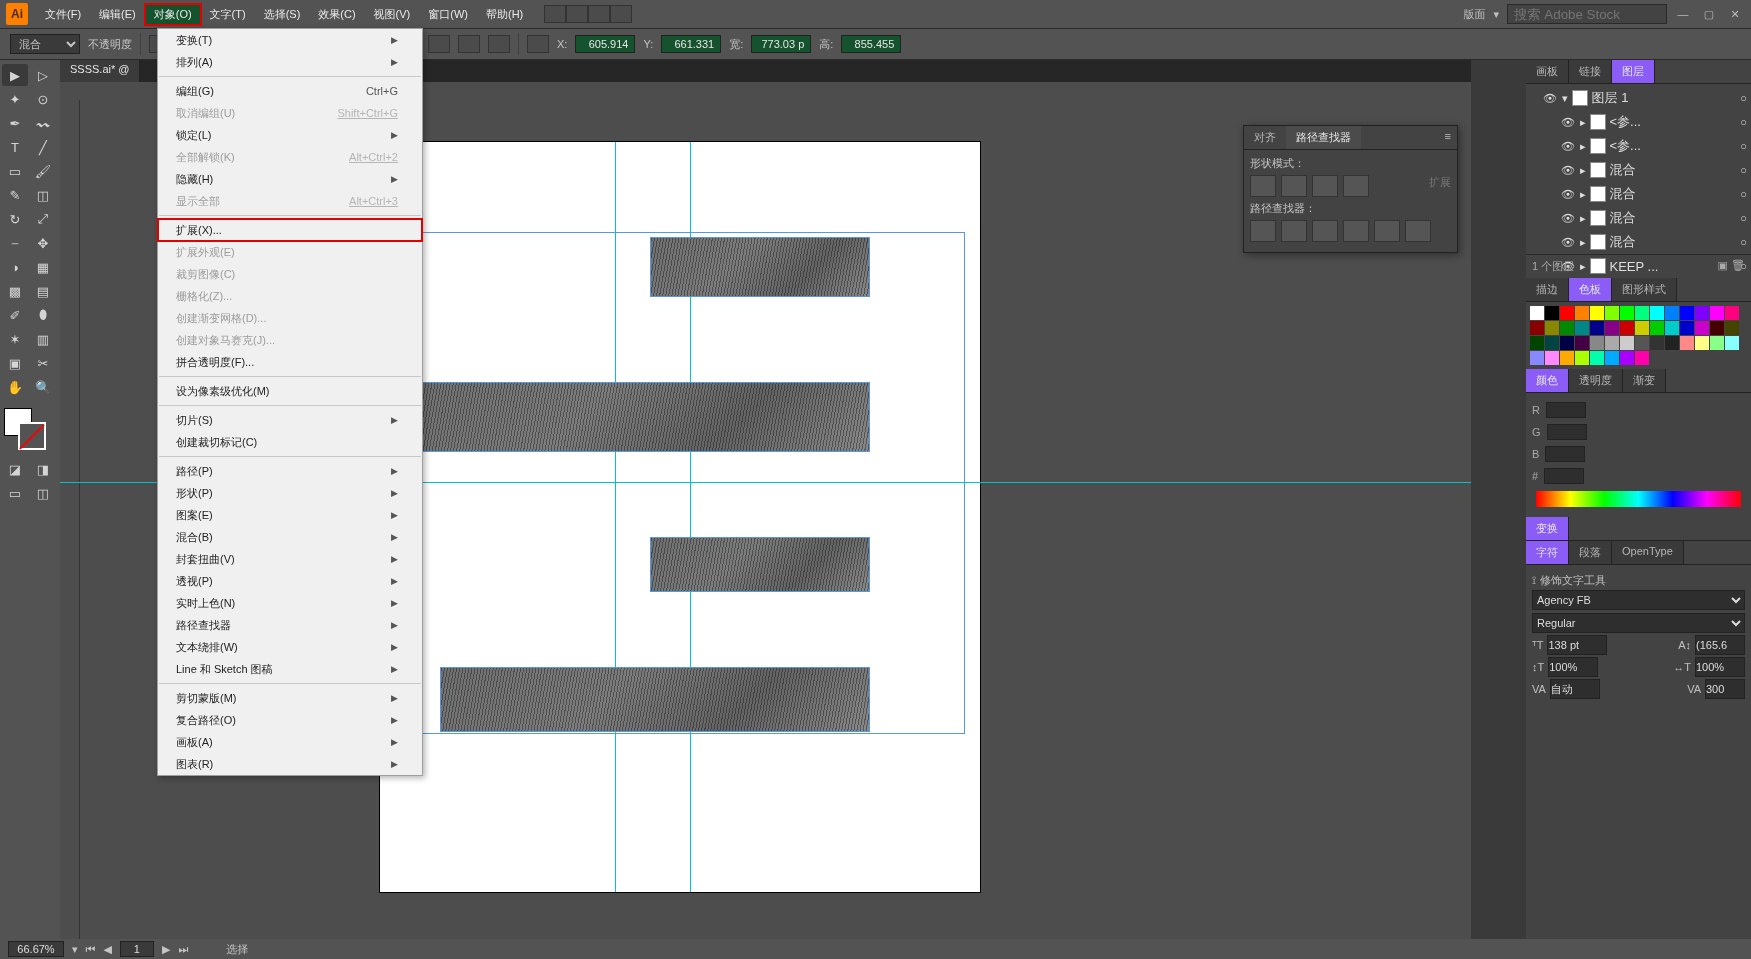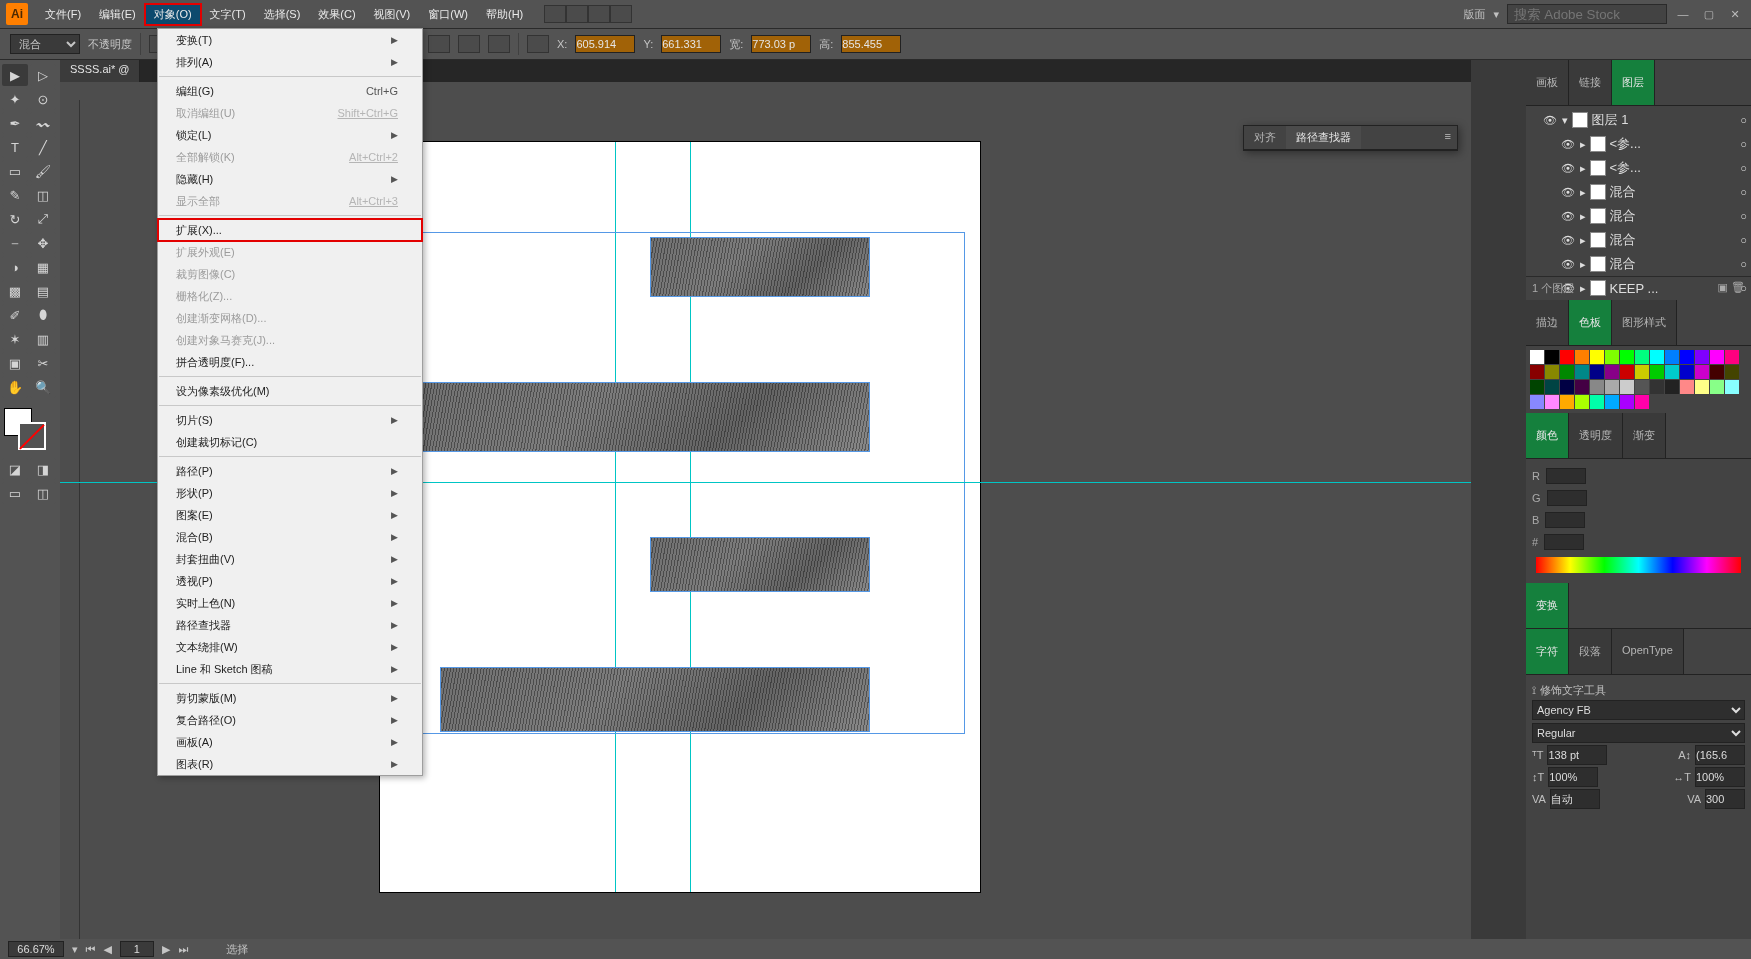--- a/index.html
+++ b/index.html
@@ -2,33 +2,33 @@
 <html><head>
 <meta charset="utf-8">
 <style>
 * { box-sizing: border-box; margin: 0; padding: 0; font-family: "Microsoft YaHei", Arial, sans-serif; }
 body { background: #2e2e2e; color: #c0c0c0; font-size: 11px; overflow: hidden; width: 1751px; height: 959px; position: relative; }
 
 
 .menubar { height: 28px; background: #535353; display: flex; align-items: center; padding-left: 6px; }
 .app-ico { width: 22px; height: 22px; background: #ff7f00; color: #4d2900; font-weight: bold; display: flex; align-items: center; justify-content: center; border-radius: 2px; margin-right: 8px; font-size: 12px; }
 .menu-item { padding: 3px 9px; cursor: pointer; color: #eaeaea; }
-.menu-item.active { background: #0c4a6e; }
+.menu-item.active { background: #14532d; }
 .menu-right { margin-left: auto; display: flex; align-items: center; gap: 8px; padding-right: 8px; }
 .search-stock { width: 160px; height: 20px; background: #434343; border: 1px solid #2a2a2a; color: #888; padding: 2px 6px; }
 .winbtns { display: flex; gap: 10px; color: #bbb; }
 .winbtn { width: 16px; text-align: center; cursor: pointer; }
 
 
 .optbar { height: 32px; background: #535353; border-top: 1px solid #2a2a2a; border-bottom: 1px solid #2a2a2a; display: flex; align-items: center; padding: 0 10px; gap: 8px; color: #c5c5c5; }
 .opt-sel { background: #3a3a3a; border: 1px solid #222; color: #c5c5c5; height: 20px; font-size: 11px; padding: 0 4px; }
 .opt-ico { width: 22px; height: 18px; background: #4b4b4b; border: 1px solid #333; }
 .opt-sep { width: 1px; height: 22px; background: #404040; }
 .xywhlbl { color: #c5c5c5; }
-.xywhval { width: 60px; height: 18px; background: #a16207; border: 1px solid #222; color: #e5e5e5; text-align: left; padding-right: 6px; font-size: 11px; }
+.xywhval { width: 60px; height: 18px; background: #14532d; border: 1px solid #222; color: #e5e5e5; text-align: right; padding-right: 6px; font-size: 11px; }
 
 
 .tools { position: absolute; left: 0; top: 60px; width: 60px; bottom: 20px; background: #535353; display: flex; flex-direction: column; padding: 4px 2px; }
 .toolpair { display: flex; gap: 2px; margin-bottom: 2px; }
 .tool { width: 26px; height: 22px; background: #535353; display: flex; align-items: center; justify-content: center; color: #d5d5d5; font-size: 13px; border-radius: 2px; cursor: pointer; }
 .tool.active { background: #3a3a3a; }
 .tool-swatch { margin-top: 6px; width: 46px; height: 46px; position: relative; }
 .sw-fill { position: absolute; width: 28px; height: 28px; background: #fff; border: 1px solid #000; top: 2px; left: 2px; }
 .sw-stroke { position: absolute; width: 28px; height: 28px; background: #535353; border: 2px solid #fff; bottom: 2px; right: 2px; }
 .sw-stroke::after { content: ""; position: absolute; width: 140%; height: 2px; background: #ff0000; transform: rotate(-45deg); top: 48%; left: -20%; }
@@ -53,22 +53,22 @@
 .dmitem .arrow { font-size: 9px; color: #555; }
 .dmsep { height: 1px; background: #c8c8c8; margin: 3px 1px; }
 .redbox { outline: 2px solid #e30000; outline-offset: -1px; }
 
 
 .rpan { position: absolute; right: 0; top: 60px; bottom: 20px; width: 280px; background: #3a3a3a; }
 .collapsed-icons { position: absolute; right: 225px; top: 60px; width: 55px; bottom: 20px; background: #434343; }
 .collapsed-icons .ci { width: 30px; height: 28px; margin: 4px auto; background: #4a4a4a; border-radius: 2px; }
 .rpan2 { position: absolute; right: 0; top: 0; width: 225px; bottom: 0; background: #434343; display: flex; flex-direction: column; }
 .panel-tabs { display: flex; border-bottom: 1px solid #222; }
-.ptab { padding: 15px 10px; color: #b5b5b5; background: #3a3a3a; border-right: 1px solid #222; cursor: pointer; font-size: 11px; }
-.ptab.active { background: #15803d; color: #e5e5e5; }
+.ptab { padding: 4px 10px; color: #b5b5b5; background: #3a3a3a; border-right: 1px solid #222; cursor: pointer; font-size: 11px; }
+.ptab.active { background: #8b5cf6; color: #e5e5e5; }
 .layers-body { padding: 2px 4px; max-height: 170px; }
 .layer-row { display: flex; align-items: center; height: 24px; gap: 4px; color: #ddd; }
 .layer-row .eye { width: 16px; text-align: center; }
 .layer-row .sw { width: 16px; height: 16px; background: #fff; border: 1px solid #888; }
 .layer-row .nm { flex: 1; font-size: 13px; white-space: nowrap; overflow: hidden; }
 .layer-row.lvl1 { padding-left: 12px; }
 .layer-row.lvl2 { padding-left: 30px; }
 .layer-count { padding: 4px 6px; color: #aaa; font-size: 11px; border-top: 1px solid #2a2a2a; display: flex; justify-content: space-between; }
 .swatch-grid { display: flex; flex-wrap: wrap; gap: 1px; padding: 4px; }
 .swc { width: 14px; height: 14px; }
@@ -370,20 +370,40 @@
       <span>图表(R)</span>
       <span class="arrow">▶</span>
     </div>
   </div>
 
 <div class="pathfinder">
   <div class="pf-head">
     <div class="pf-tab">对齐</div>
     <div class="pf-tab active">路径查找器</div>
     <div style="margin-left:auto;padding:4px 6px;cursor:pointer">≡</div>
+  </div>
+  <div class="pf-body">
+    <div>形状模式：</div>
+    <div class="pf-row">
+      <div class="pf-btn"></div>
+      <div class="pf-btn"></div>
+      <div class="pf-btn"></div>
+      <div class="pf-btn"></div>
+      <div style="flex:1"></div>
+      <span style="color:#777">扩展</span>
+    </div>
+    <div>路径查找器：</div>
+    <div class="pf-row">
+      <div class="pf-btn"></div>
+      <div class="pf-btn"></div>
+      <div class="pf-btn"></div>
+      <div class="pf-btn"></div>
+      <div class="pf-btn"></div>
+      <div class="pf-btn"></div>
+    </div>
   </div>
 </div>
 
 <div class="collapsed-icons">
   <div class="ci"></div>
   <div class="ci"></div>
   <div class="ci"></div>
   <div class="ci"></div>
   <div class="ci"></div>
   <div class="ci"></div>

